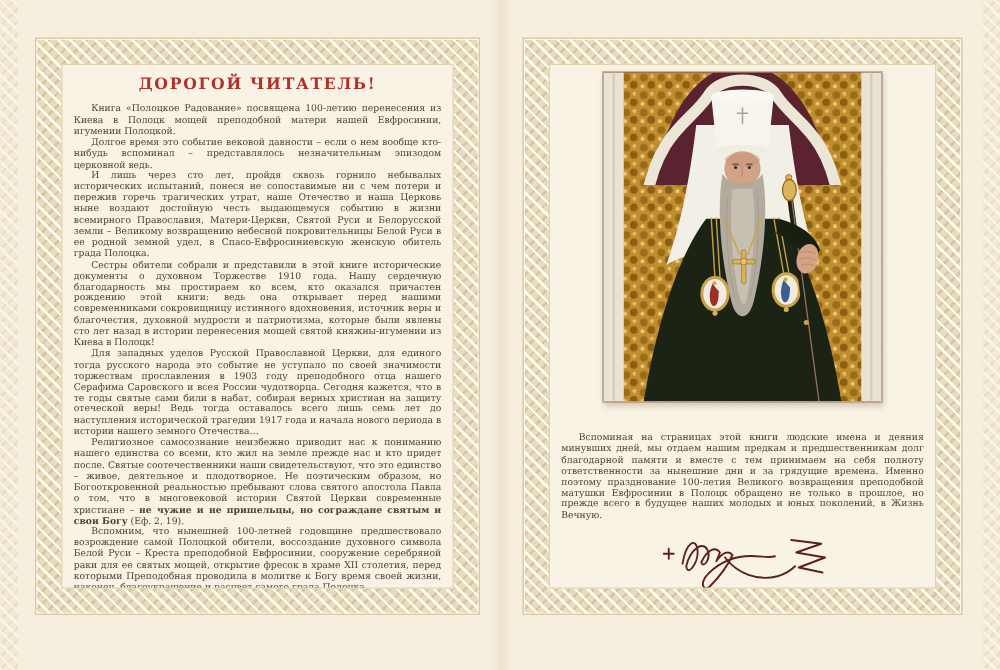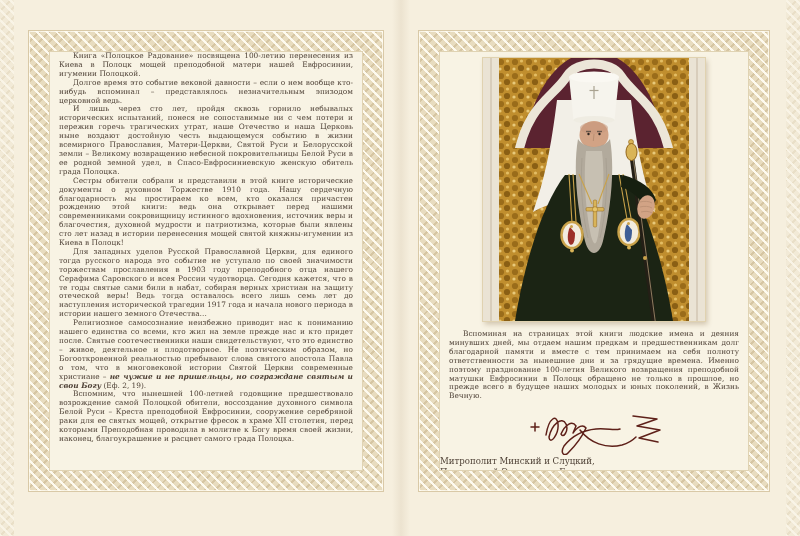--- a/index.html
+++ b/index.html
@@ -43,48 +43,49 @@
   
   .title{
     margin:7px 0 9px;text-align:center;
     color:#b1302a;font-size:12.5px;font-weight:bold;letter-spacing:1.4px;
   }
   .body-text{
     padding:0 9px;color:#4e4136;font-size:7.4px;line-height:8.9px;
     text-align:justify;
   }
   .body-text p{margin:0;text-indent:14px;}
-  .emph{font-weight:bold;font-style:italic;}
+  .emph{font-weight:bold;}
   
   .photo-wrap{
     width:222px;height:263px;margin:5px auto 0;position:relative;
     border:1px solid #e0d2b0;
     box-shadow:1.5px 2.5px 5px rgba(110,80,40,.28);
     background:#5b2330;
   }
   .photo-wrap svg{display:block;}
-  .right-text{margin-top:8px;}
+  .right-text{margin-top:24px;}
   .signature-wrap{
     height:52px;margin-top:2px;display:flex;justify-content:center;
   }
   .signature-wrap svg{margin-left:26px;}
   .caption{
     margin-top:1px;color:#4e4136;
     font-size:8.6px;line-height:11px;
   }
 </style>
 </head>
 <body>
 
 <div class="edge-ornament left"></div>
 <div class="edge-ornament right"></div>
 <div class="fold-shadow"></div>
 
 <div class="page-frame left">
   <div class="page-inner">
+    <h1 class="title">ДОРОГОЙ ЧИТАТЕЛЬ!</h1>
     <div class="body-text">
       <p>Книга «Полоцкое Радование» посвящена 100-летию перенесения из Киева в Полоцк мощей преподобной матери нашей Евфросинии, игумении Полоцкой.</p>
       <p>Долгое время это событие вековой давности – если о нем вообще кто-нибудь вспоминал – представлялось незначительным эпизодом церковной ведь.</p>
       <p>И лишь через сто лет, пройдя сквозь горнило небывалых исторических испытаний, понеся не сопоставимые ни с чем потери и пережив горечь трагических утрат, наше Отечество и наша Церковь ныне воздают достойную честь выдающемуся событию в жизни всемирного Православия, Матери-Церкви, Святой Руси и Белорусской земли – Великому возвращению небесной покровительницы Белой Руси в ее родной земной удел, в Спасо-Евфросиниевскую женскую обитель града Полоцка.</p>
       <p>Сестры обители собрали и представили в этой книге исторические документы о духовном Торжестве 1910 года. Нашу сердечную благодарность мы простираем ко всем, кто оказался причастен рождению этой книги: ведь она открывает перед нашими современниками сокровищницу истинного вдохновения, источник веры и благочестия, духовной мудрости и патриотизма, которые были явлены сто лет назад в истории перенесения мощей святой княжны-игумении из Киева в Полоцк!</p>
       <p>Для западных уделов Русской Православной Церкви, для единого тогда русского народа это событие не уступало по своей значимости торжествам прославления в 1903 году преподобного отца нашего Серафима Саровского и всея России чудотворца. Сегодня кажется, что в те годы святые сами били в набат, собирая верных христиан на защиту отеческой веры! Ведь тогда оставалось всего лишь семь лет до наступления исторической трагедии 1917 года и начала нового периода в истории нашего земного Отечества…</p>
       <p><span>Религиозное самосознание неизбежно приводит нас к пониманию нашего единства со всеми, кто жил на земле прежде нас и кто придет после. Святые соотечественники наши свидетельствуют, что это единство – живое, деятельное и плодотворное. Не поэтическим образом, но Богооткровенной реальностью пребывают слова святого апостола Павла о том, что в многовековой истории Святой Церкви современные христиане – </span><span class="emph">не чужие и не пришельцы, но сограждане святым и свои Богу</span><span> (Еф. 2, 19).</span></p>
       <p>Вспомним, что нынешней 100-летней годовщине предшествовало возрождение самой Полоцкой обители, воссоздание духовного символа Белой Руси – Креста преподобной Евфросинии, сооружение серебряной раки для ее святых мощей, открытие фресок в храме XII столетия, перед которыми Преподобная проводила в молитве к Богу время своей жизни, наконец, благоукрашение и расцвет самого града Полоцка.</p>
 
     </div>

